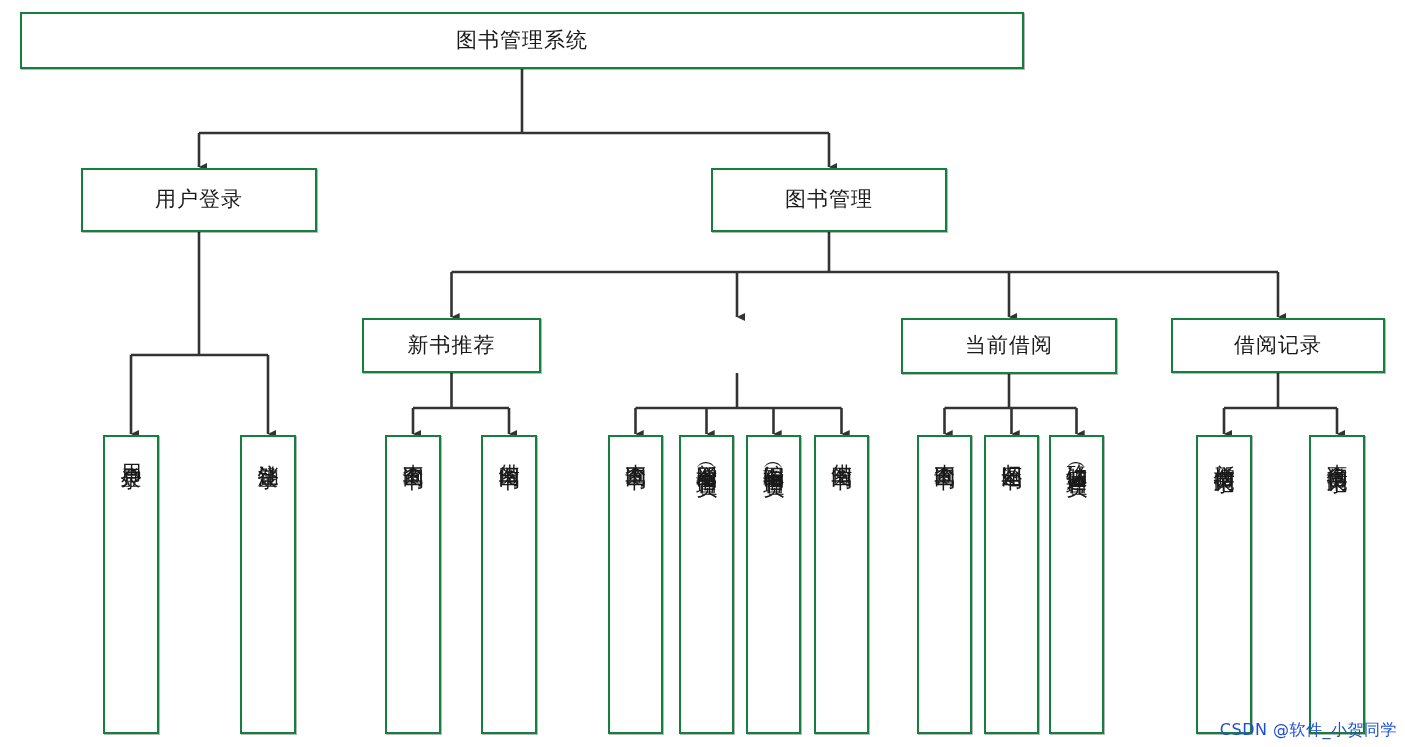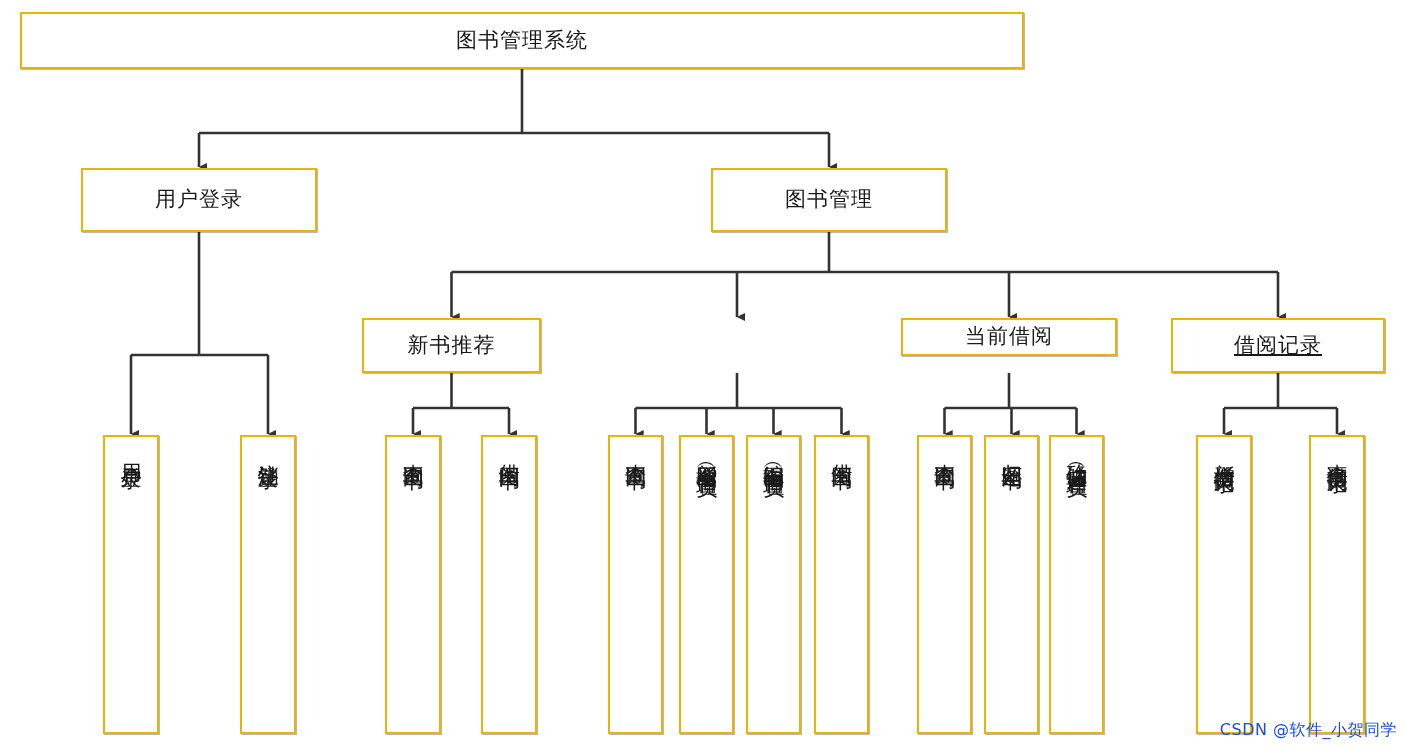--- a/index.html
+++ b/index.html
@@ -20,21 +20,21 @@
     position: absolute;
     left: 0;
     top: 0;
     width: 1405px;
     height: 747px;
     pointer-events: none;
   }
   .node {
     position: absolute;
     box-sizing: border-box;
-    border: 2px solid #eab308;
+    border: 2px solid #15803d;
     background: #ffffff;
     box-shadow: 1px 1px 0 rgba(0,0,0,0.28);
     display: flex;
     align-items: center;
     justify-content: center;
     color: #1a1a1a;
   }
   .node.horiz {
     font-size: 21px;
     letter-spacing: 1px;
@@ -120,24 +120,24 @@
   <div class="node horiz" id="node-user-login" style="left: 81px; top: 168px; width: 236px; height: 64px;">
     <span>用户登录</span>
   </div>
   <div class="node horiz" id="node-book-manage" style="left: 711px; top: 168px; width: 236px; height: 64px;">
     <span>图书管理</span>
   </div>
 
   <div class="node horiz" id="node-new-book-recommend" style="left: 362px; top: 318px; width: 179px; height: 55px;">
     <span>新书推荐</span>
   </div>
-  <div class="node horiz" id="node-current-borrow" style="left: 901px; top: 318px; width: 216px; height: 38px;">
+  <div class="node horiz" id="node-current-borrow" style="left: 901px; top: 318px; width: 216px; height: 56px;">
     <span>当前借阅</span>
   </div>
-  <div class="node horiz" id="node-borrow-record" style="left: 1171px; top: 318px; width: 214px; height: 55px; text-decoration: underline;">
+  <div class="node horiz" id="node-borrow-record" style="left: 1171px; top: 318px; width: 214px; height: 55px;">
     <span>借阅记录</span>
   </div>
 
   <div class="node vert" id="node-leaf-user-login" style="left: 103px; top: 435px; width: 56px; height: 299px;">
     <span class="vlabel">用户登录</span>
   </div>
   <div class="node vert" id="node-leaf-user-logout" style="left: 240px; top: 435px; width: 56px; height: 299px;">
     <span class="vlabel">注销登录</span>
   </div>
   <div class="node vert" id="node-leaf-query-book-1" style="left: 385px; top: 435px; width: 56px; height: 299px;">

